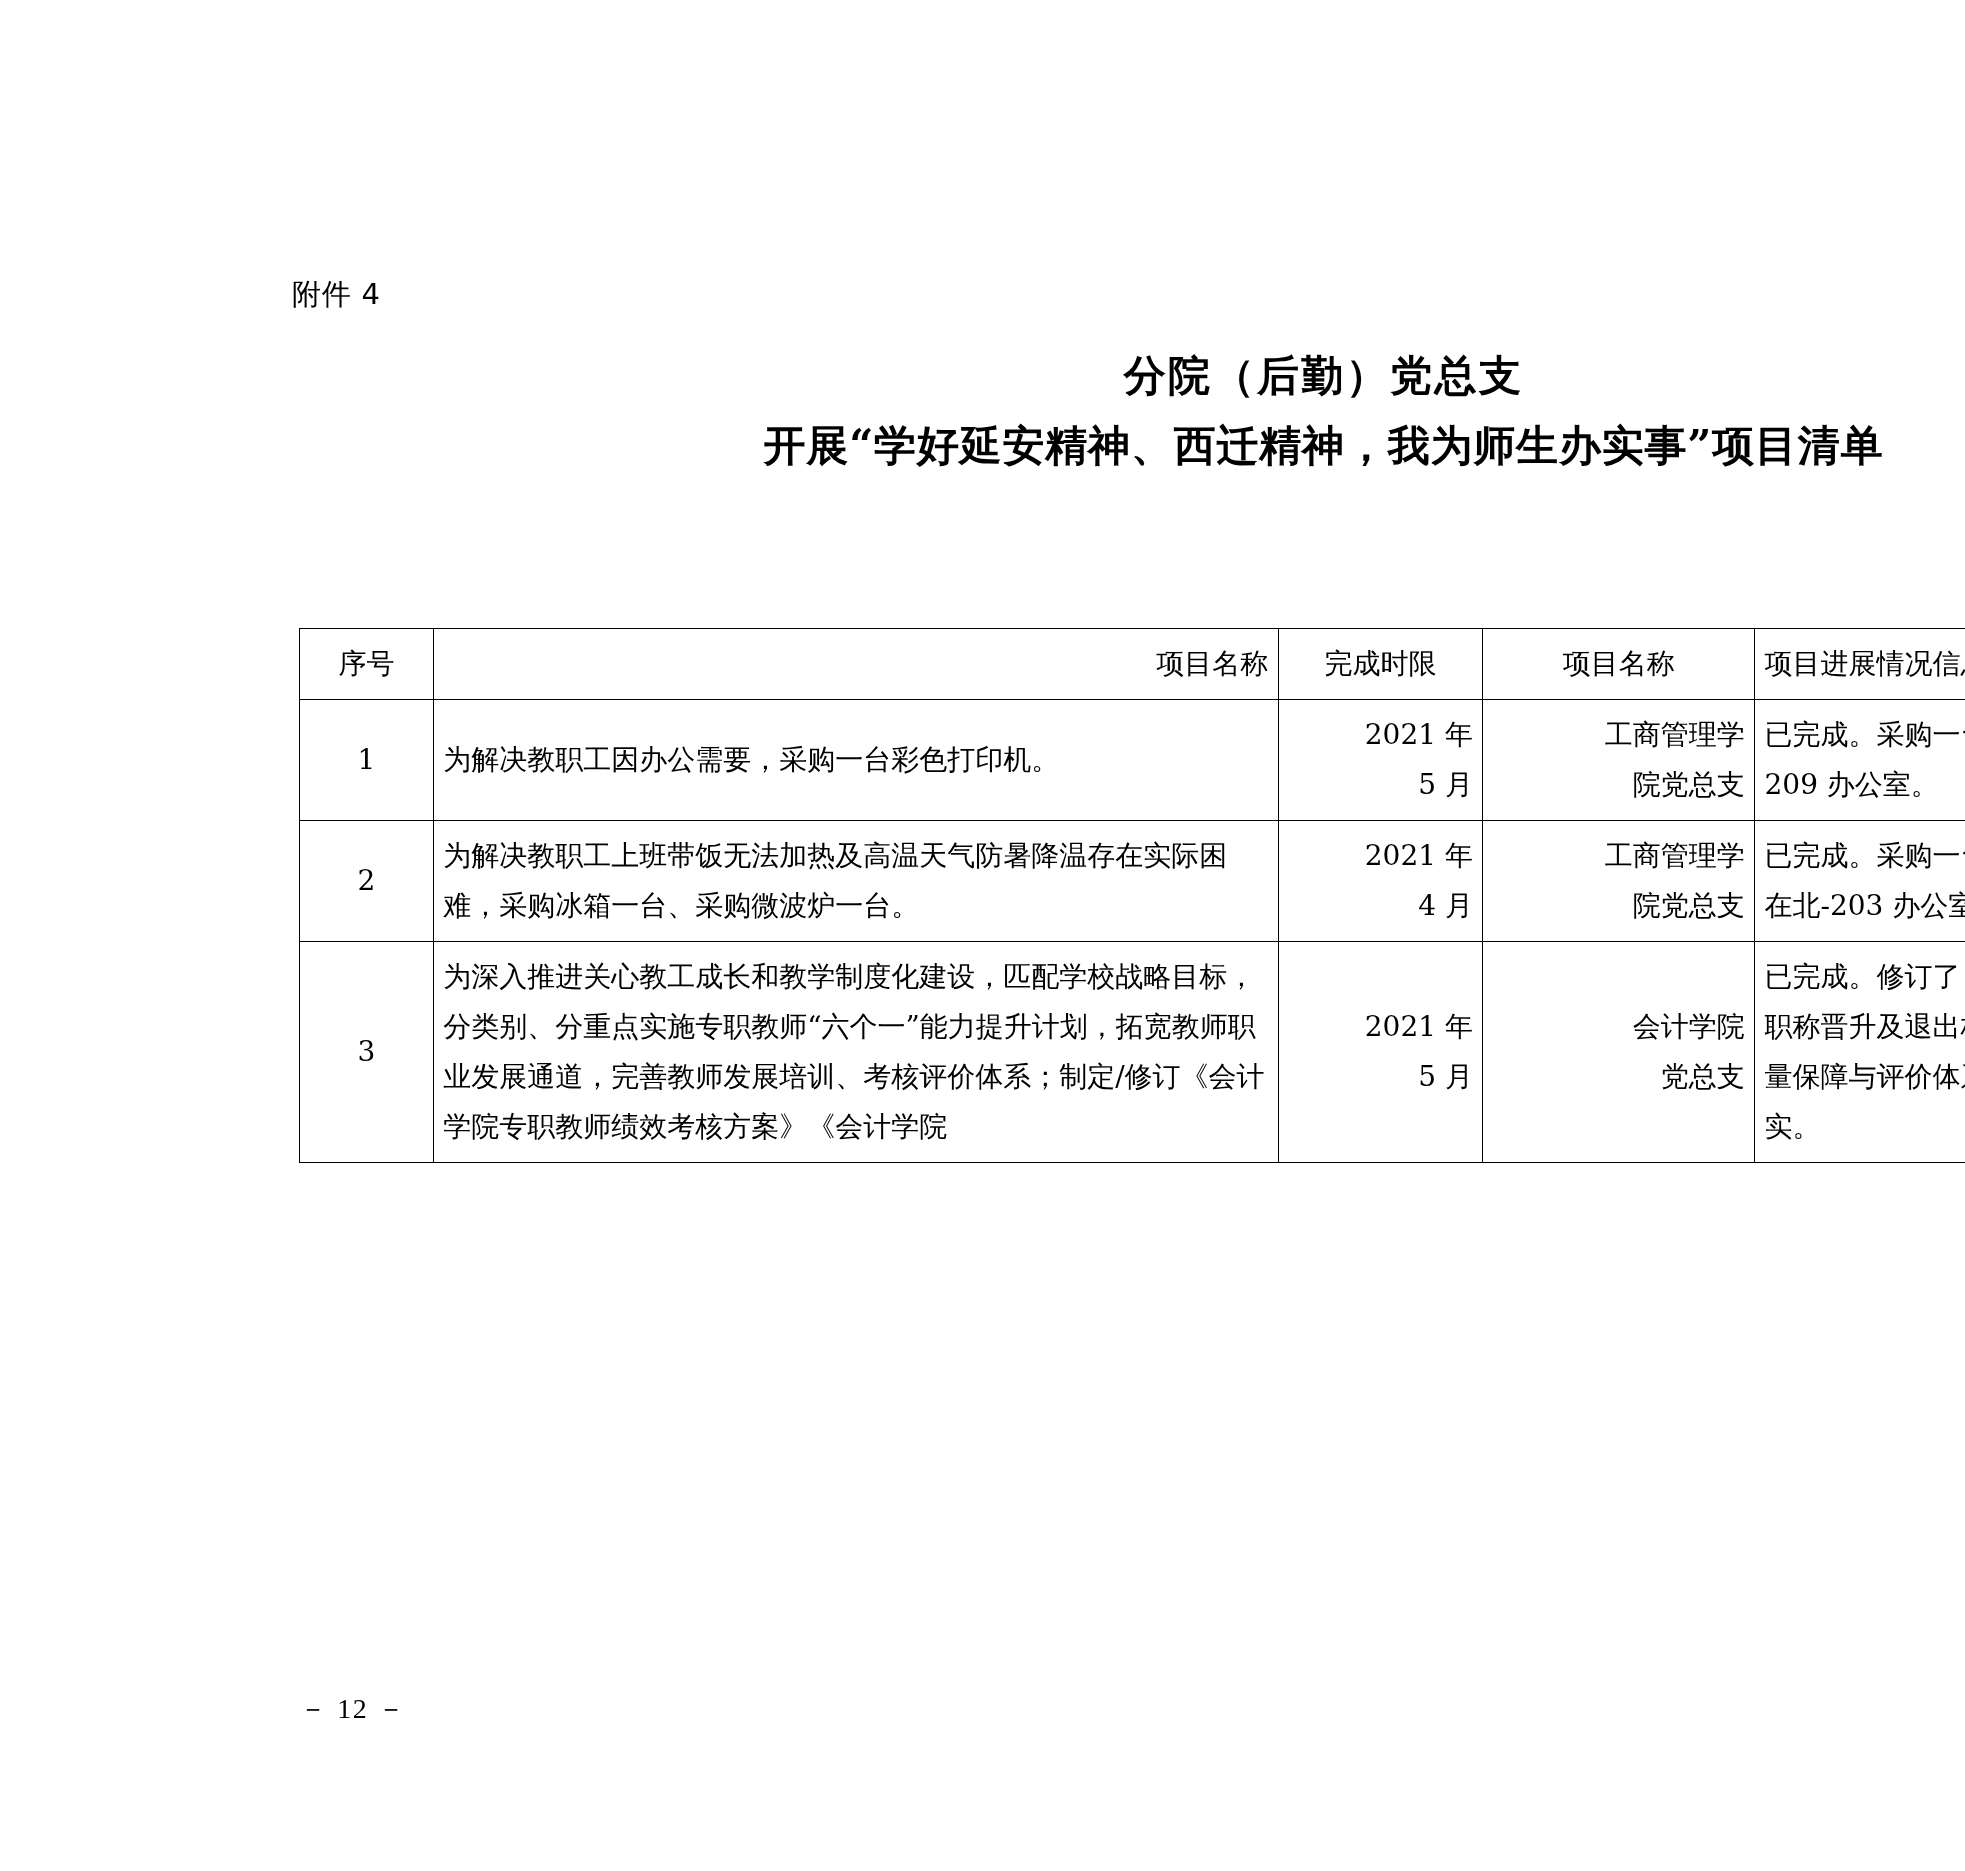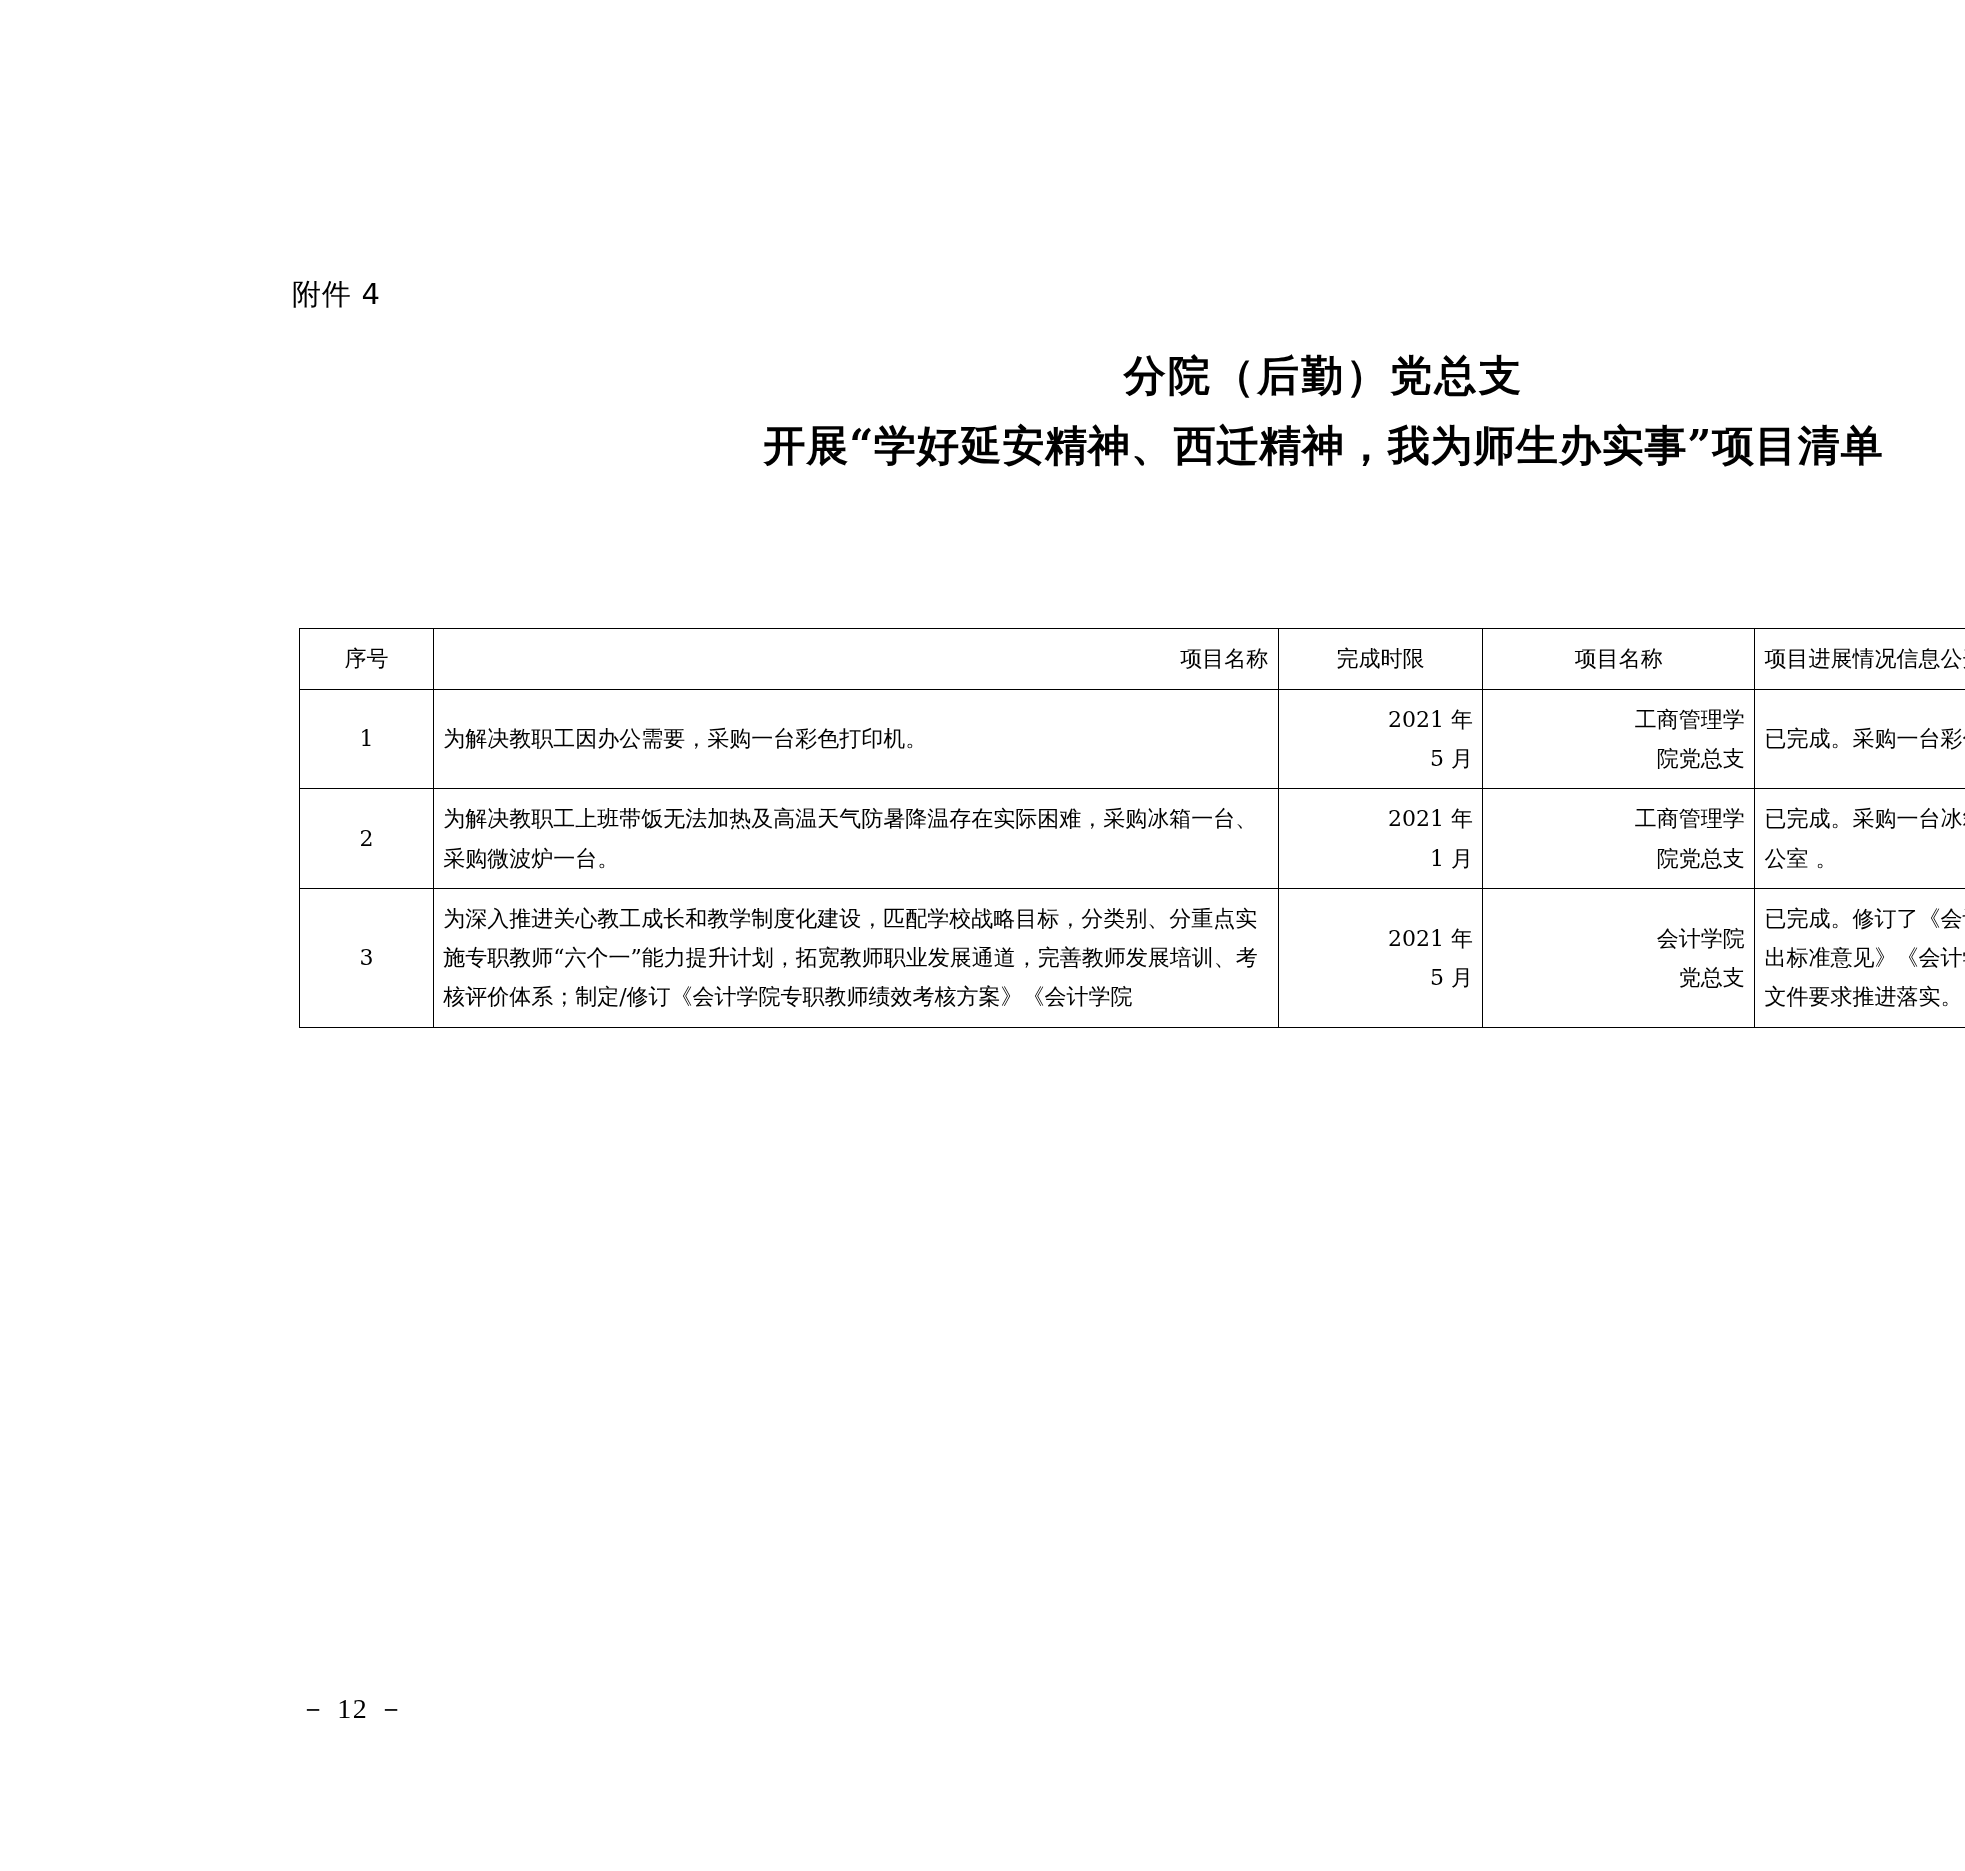--- a/index.html
+++ b/index.html
@@ -57,21 +57,21 @@
     left: 299px;
     top: 628px;
     width: 2048px;
     border-collapse: collapse;
     table-layout: fixed;
   }
   table.list-table td, table.list-table th {
     border: 1.6px solid #000000;
     vertical-align: middle;
     padding: 10.2px 9.4px;
-    font-size: 22px;
+    font-size: 28px;
     line-height: 1.78;
     font-family: "DejaVu Serif", "Liberation Serif", serif;
     font-weight: normal;
   }
   .col-idx { width: 114px; text-align: center; }
   .col-name { width: 825px; text-align: right; }
   .col-time { width: 185px; text-align: center; }
   .col-unit { width: 252px; text-align: center; }
   .col-progress { width: 582px; text-align: left; }
 
@@ -126,21 +126,21 @@
           <div>工商管理学</div>
           <div>院党总支</div>
         </td>
         <td class="col-progress cell-body">已完成。采购一台彩色打印机,现安装在北 A-209 办公室。</td>
       </tr>
       <tr>
         <td class="col-idx cell-center">2</td>
         <td class="col-name cell-body">为解决教职工上班带饭无法加热及高温天气防暑降温存在实际困难，采购冰箱一台、采购微波炉一台。</td>
         <td class="col-time time-cell">
           <div>2021 年</div>
-          <div>1 月</div>
+          <div>4 月</div>
         </td>
         <td class="col-unit unit-cell">
           <div>工商管理学</div>
           <div>院党总支</div>
         </td>
         <td class="col-progress cell-body">已完成。采购一台冰箱和一台微波炉，现安装在北-203 办公室 。</td>
       </tr>
       <tr>
         <td class="col-idx cell-center">3</td>
         <td class="col-name cell-body">为深入推进关心教工成长和教学制度化建设，匹配学校战略目标，分类别、分重点实施专职教师“六个一”能力提升计划，拓宽教师职业发展通道，完善教师发展培训、考核评价体系；制定/修订《会计学院专职教师绩效考核方案》《会计学院</td>

